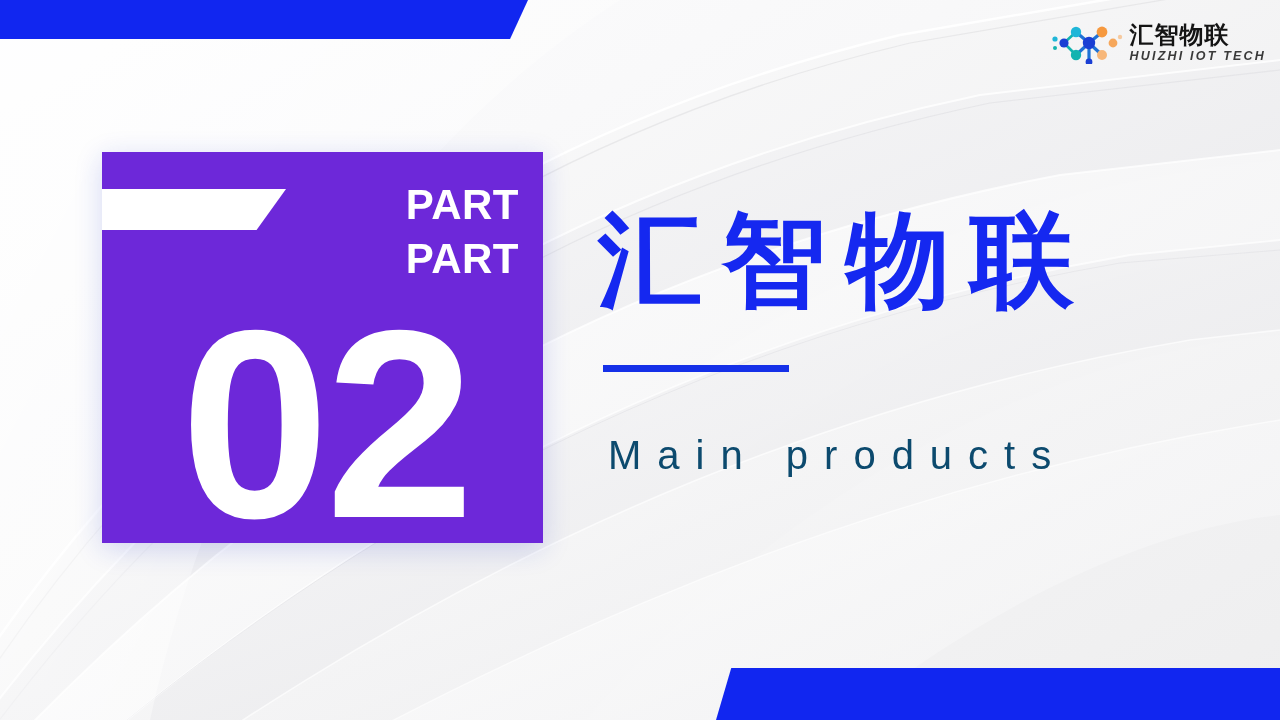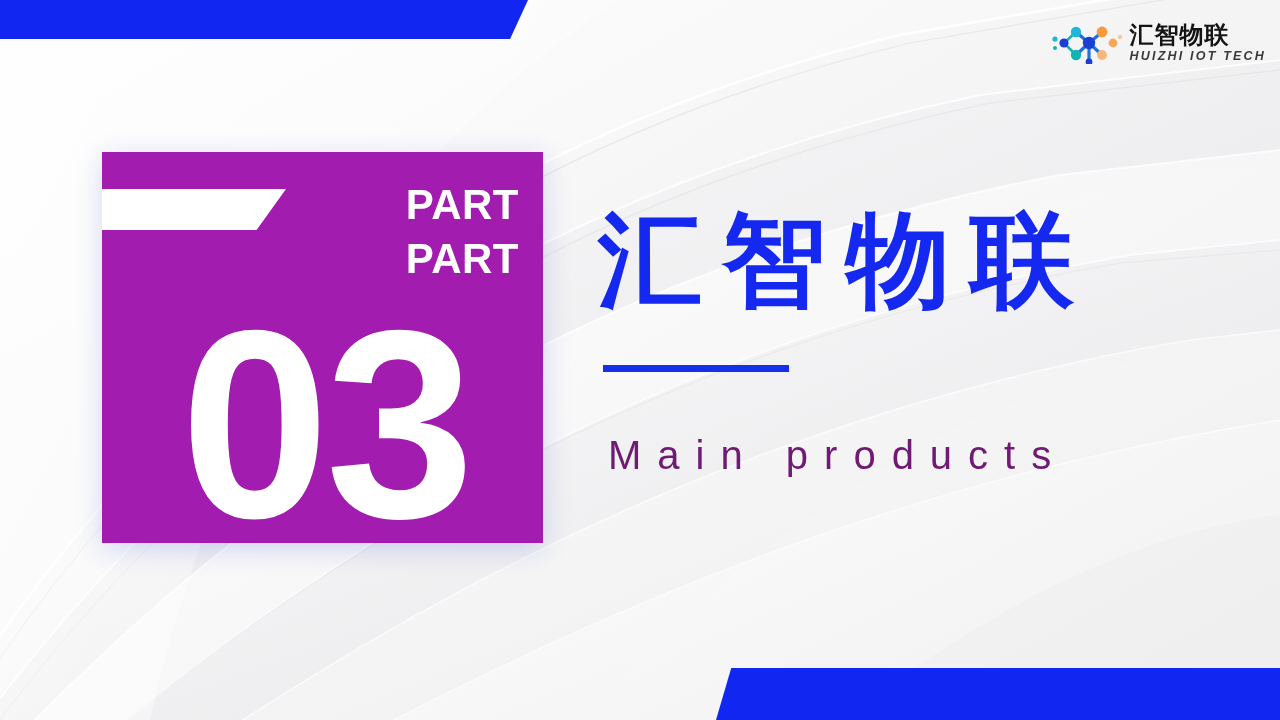--- a/index.html
+++ b/index.html
@@ -44,21 +44,21 @@
     width:564px; height:52px;
     background:#1126f0;
     clip-path:polygon(2.7% 0, 100% 0, 100% 100%, 0 100%);
   }
 
   
   .panel {
     position:absolute;
     left:102px; top:152px;
     width:441px; height:391px;
-    background:#a21caf;
+    background:#6d28d9;
     box-shadow:0 6px 26px rgba(30,50,200,0.18);
   }
 
   .panel-slash {
     position:absolute;
     left:0px; top:37px;
     width:184px; height:41px;
     background:#ffffff;
     clip-path:polygon(0 0, 100% 0, 84% 100%, 0 100%);
   }
@@ -104,21 +104,21 @@
   .title-rule {
     position:absolute;
     left:603px; top:365px;
     width:186px; height:7px;
     background:#1530e8;
   }
 
   .subtitle-en {
     position:absolute;
     left:608px; top:433px;
-    color:#701a75;
+    color:#0c4a6e;
     font-size:40px;
     font-weight:400;
     letter-spacing:16px;
     white-space:nowrap;
   }
 
   
   .logo {
     position:absolute;
     right:14px; top:22px;
@@ -210,21 +210,21 @@
   <div class="bar-top"></div>
 
   <div class="bar-bottom"></div>
 
   <div class="panel">
     <div class="panel-slash"></div>
     <div class="panel-part">
       <span>PART</span>
       <span class="line2">PART</span>
     </div>
-    <div class="panel-number">03</div>
+    <div class="panel-number">02</div>
   </div>
 
   <div class="title-cn">汇智物联</div>
   <div class="title-rule"></div>
   <div class="subtitle-en">Main products</div>
 
   <div class="logo">
     <svg class="logo-mark" width="72" height="42" viewBox="0 0 72 42" aria-hidden="true">
 
       <g stroke="#1f72d6" stroke-width="3.2" fill="none" stroke-linecap="round">

